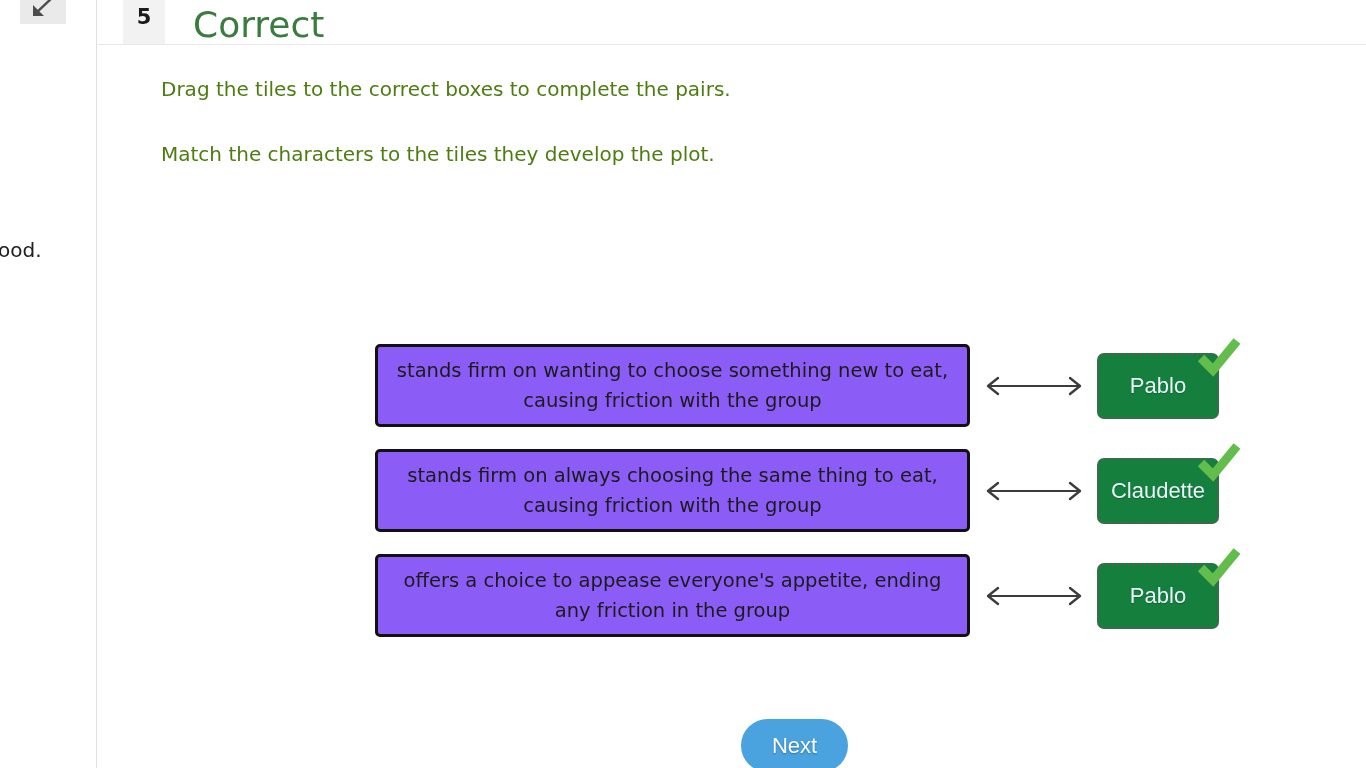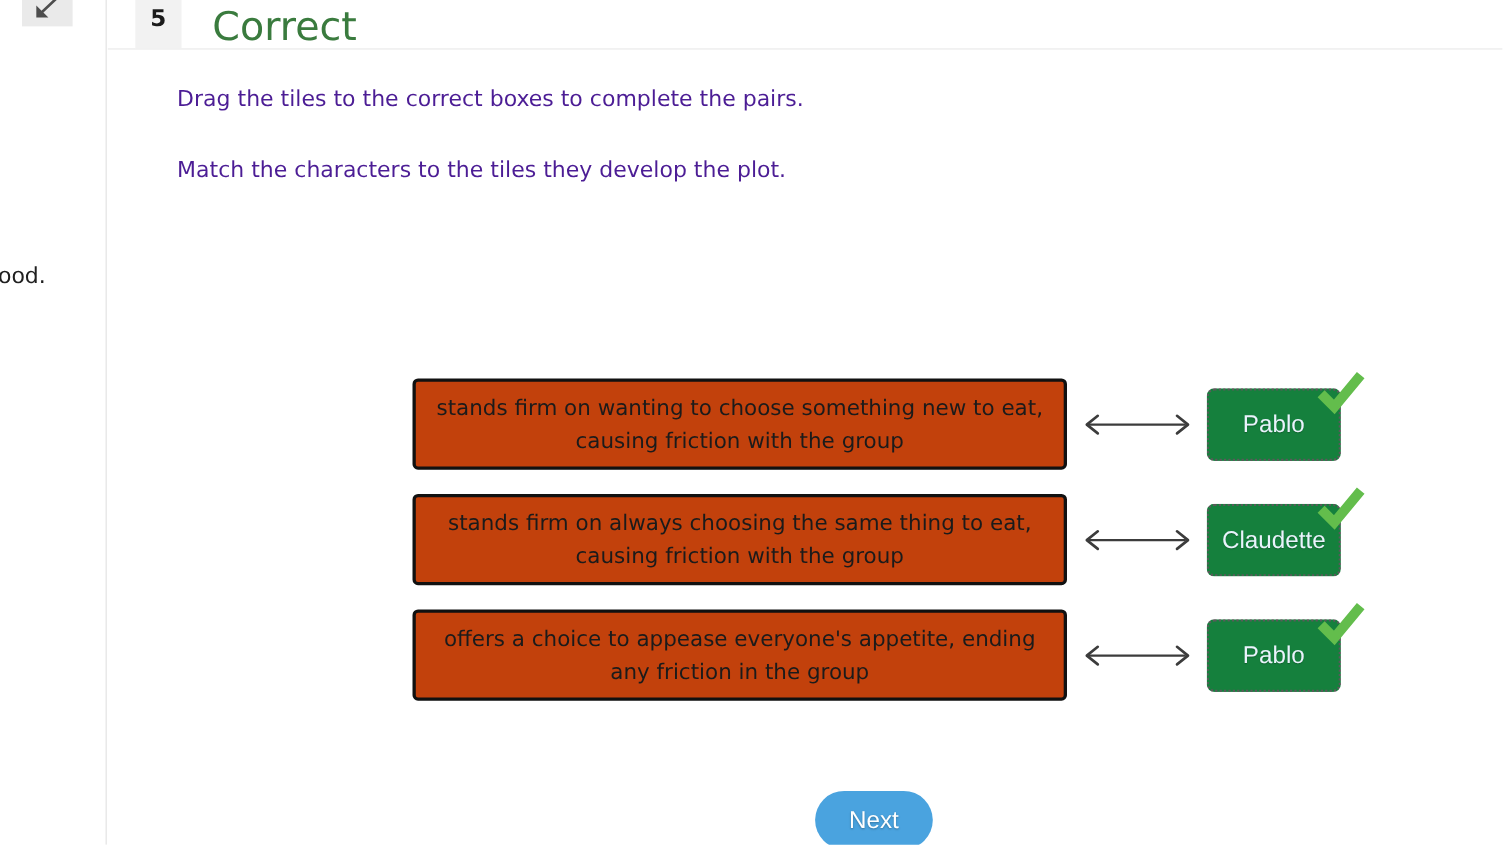--- a/index.html
+++ b/index.html
@@ -97,21 +97,21 @@
 
   .instructions {
     position: absolute;
     left: 63px;
     top: 31px;
     width: 1100px;
   }
   .instructions p {
     font-size: 20px;
     line-height: 24px;
-    color: #4c1d95;
+    color: #4d7c0f;
     font-family: "DejaVu Sans", sans-serif;
     margin: 0 0 41px 0;
   }
 
   
   .match-grid {
     position: absolute;
     left: 277px;
     top: 298px;
     width: 860px;
@@ -124,21 +124,21 @@
     display: flex;
     align-items: center;
   }
   .match-row:last-child { margin-bottom: 0; }
 
   .drop-box {
     width: 595px;
     height: 83px;
     border: 3px solid #111111;
     border-radius: 5px;
-    background: #c2410c;
+    background: #8b5cf6;
     display: flex;
     align-items: center;
     justify-content: center;
     text-align: center;
     padding: 4px 12px;
   }
   .drop-box-text {
     font-size: 19.5px;
     line-height: 30px;
     color: #1b1b1b;

